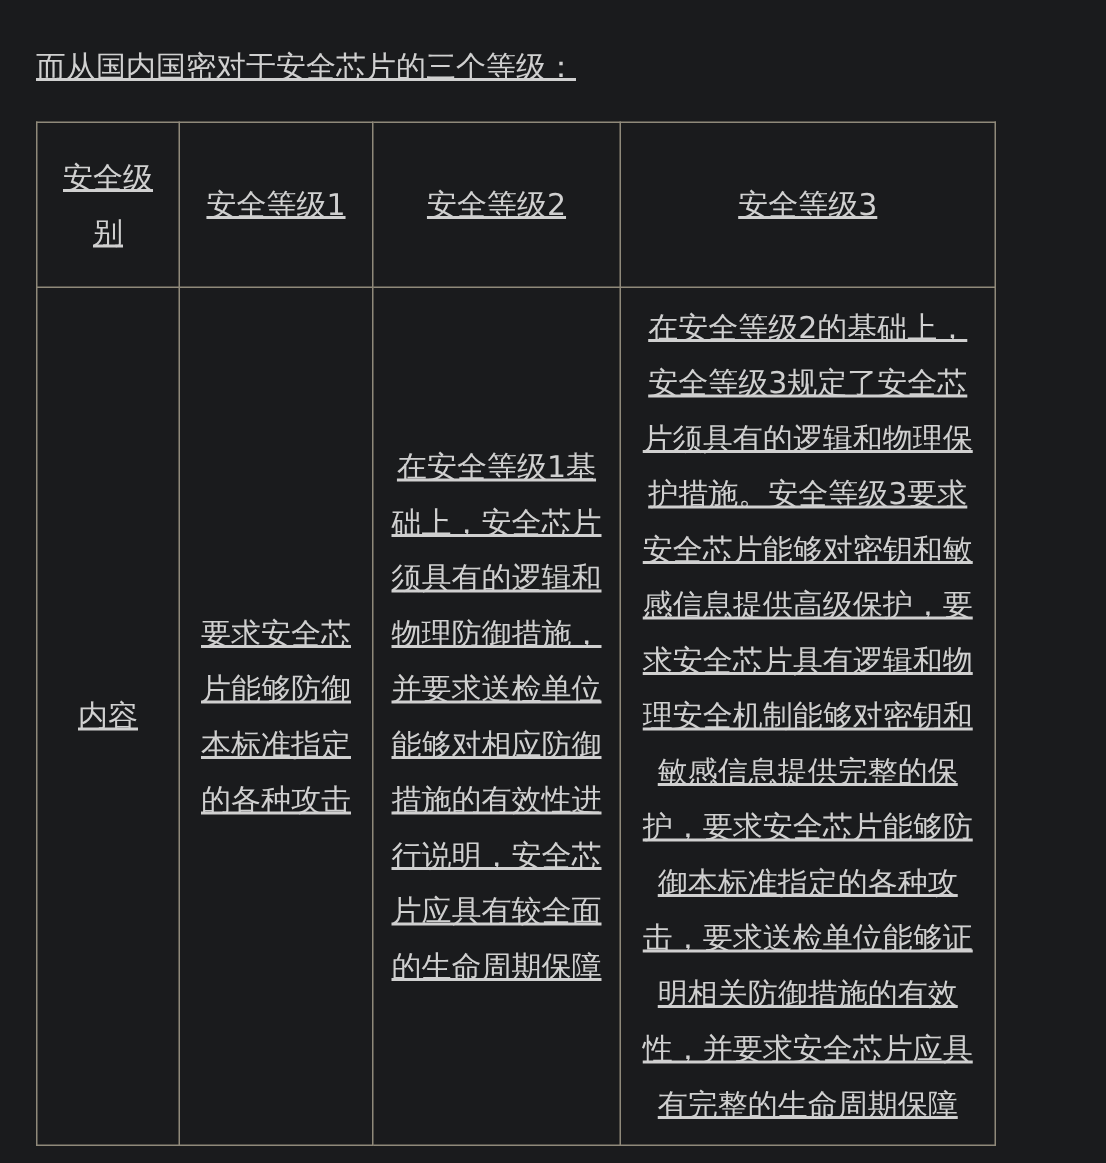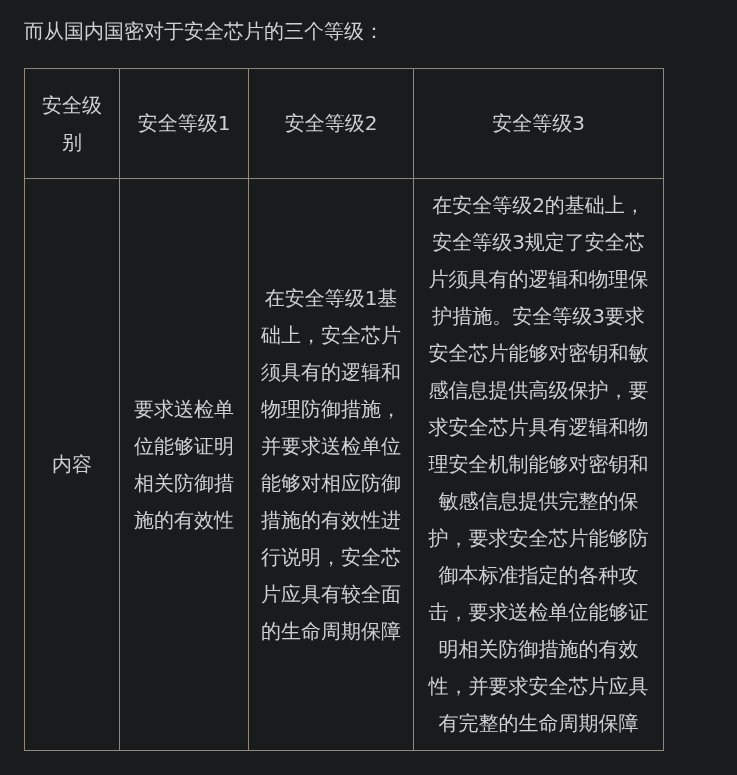--- a/index.html
+++ b/index.html
@@ -16,21 +16,22 @@
     overflow: hidden;
   }
   body {
     background: var(--bg);
     color: var(--text);
     font-family: "DejaVu Sans", sans-serif;
   }
   .page {
     width: 737px;
     height: 775px;
-    padding: 17px 24px 0 24px;
+    padding: 30px 24px 0 24px;
+    text-decoration: underline;
   }
   .heading {
     margin: 0 0 23px 0;
     font-size: 20px;
     line-height: 28px;
     font-weight: normal;
     letter-spacing: 0;
   }
   table.levels-table {
     border-collapse: collapse;
@@ -75,20 +76,20 @@
       <tr>
         <th>安全级别</th>
         <th>安全等级1</th>
         <th>安全等级2</th>
         <th>安全等级3</th>
       </tr>
     </thead>
     <tbody>
       <tr>
         <td>内容</td>
-        <td>要求送检单位能够证明相关防御措施的有效性</td>
+        <td>要求安全芯片能够防御本标准指定的各种攻击</td>
         <td>在安全等级1基础上，安全芯片须具有的逻辑和物理防御措施，并要求送检单位能够对相应防御措施的有效性进行说明，安全芯片应具有较全面的生命周期保障</td>
         <td>在安全等级2的基础上，安全等级3规定了安全芯片须具有的逻辑和物理保护措施。安全等级3要求安全芯片能够对密钥和敏感信息提供高级保护，要求安全芯片具有逻辑和物理安全机制能够对密钥和敏感信息提供完整的保护，要求安全芯片能够防御本标准指定的各种攻击，要求送检单位能够证明相关防御措施的有效性，并要求安全芯片应具有完整的生命周期保障</td>
       </tr>
     </tbody>
   </table>
 
 </div>
 
 </body></html>

